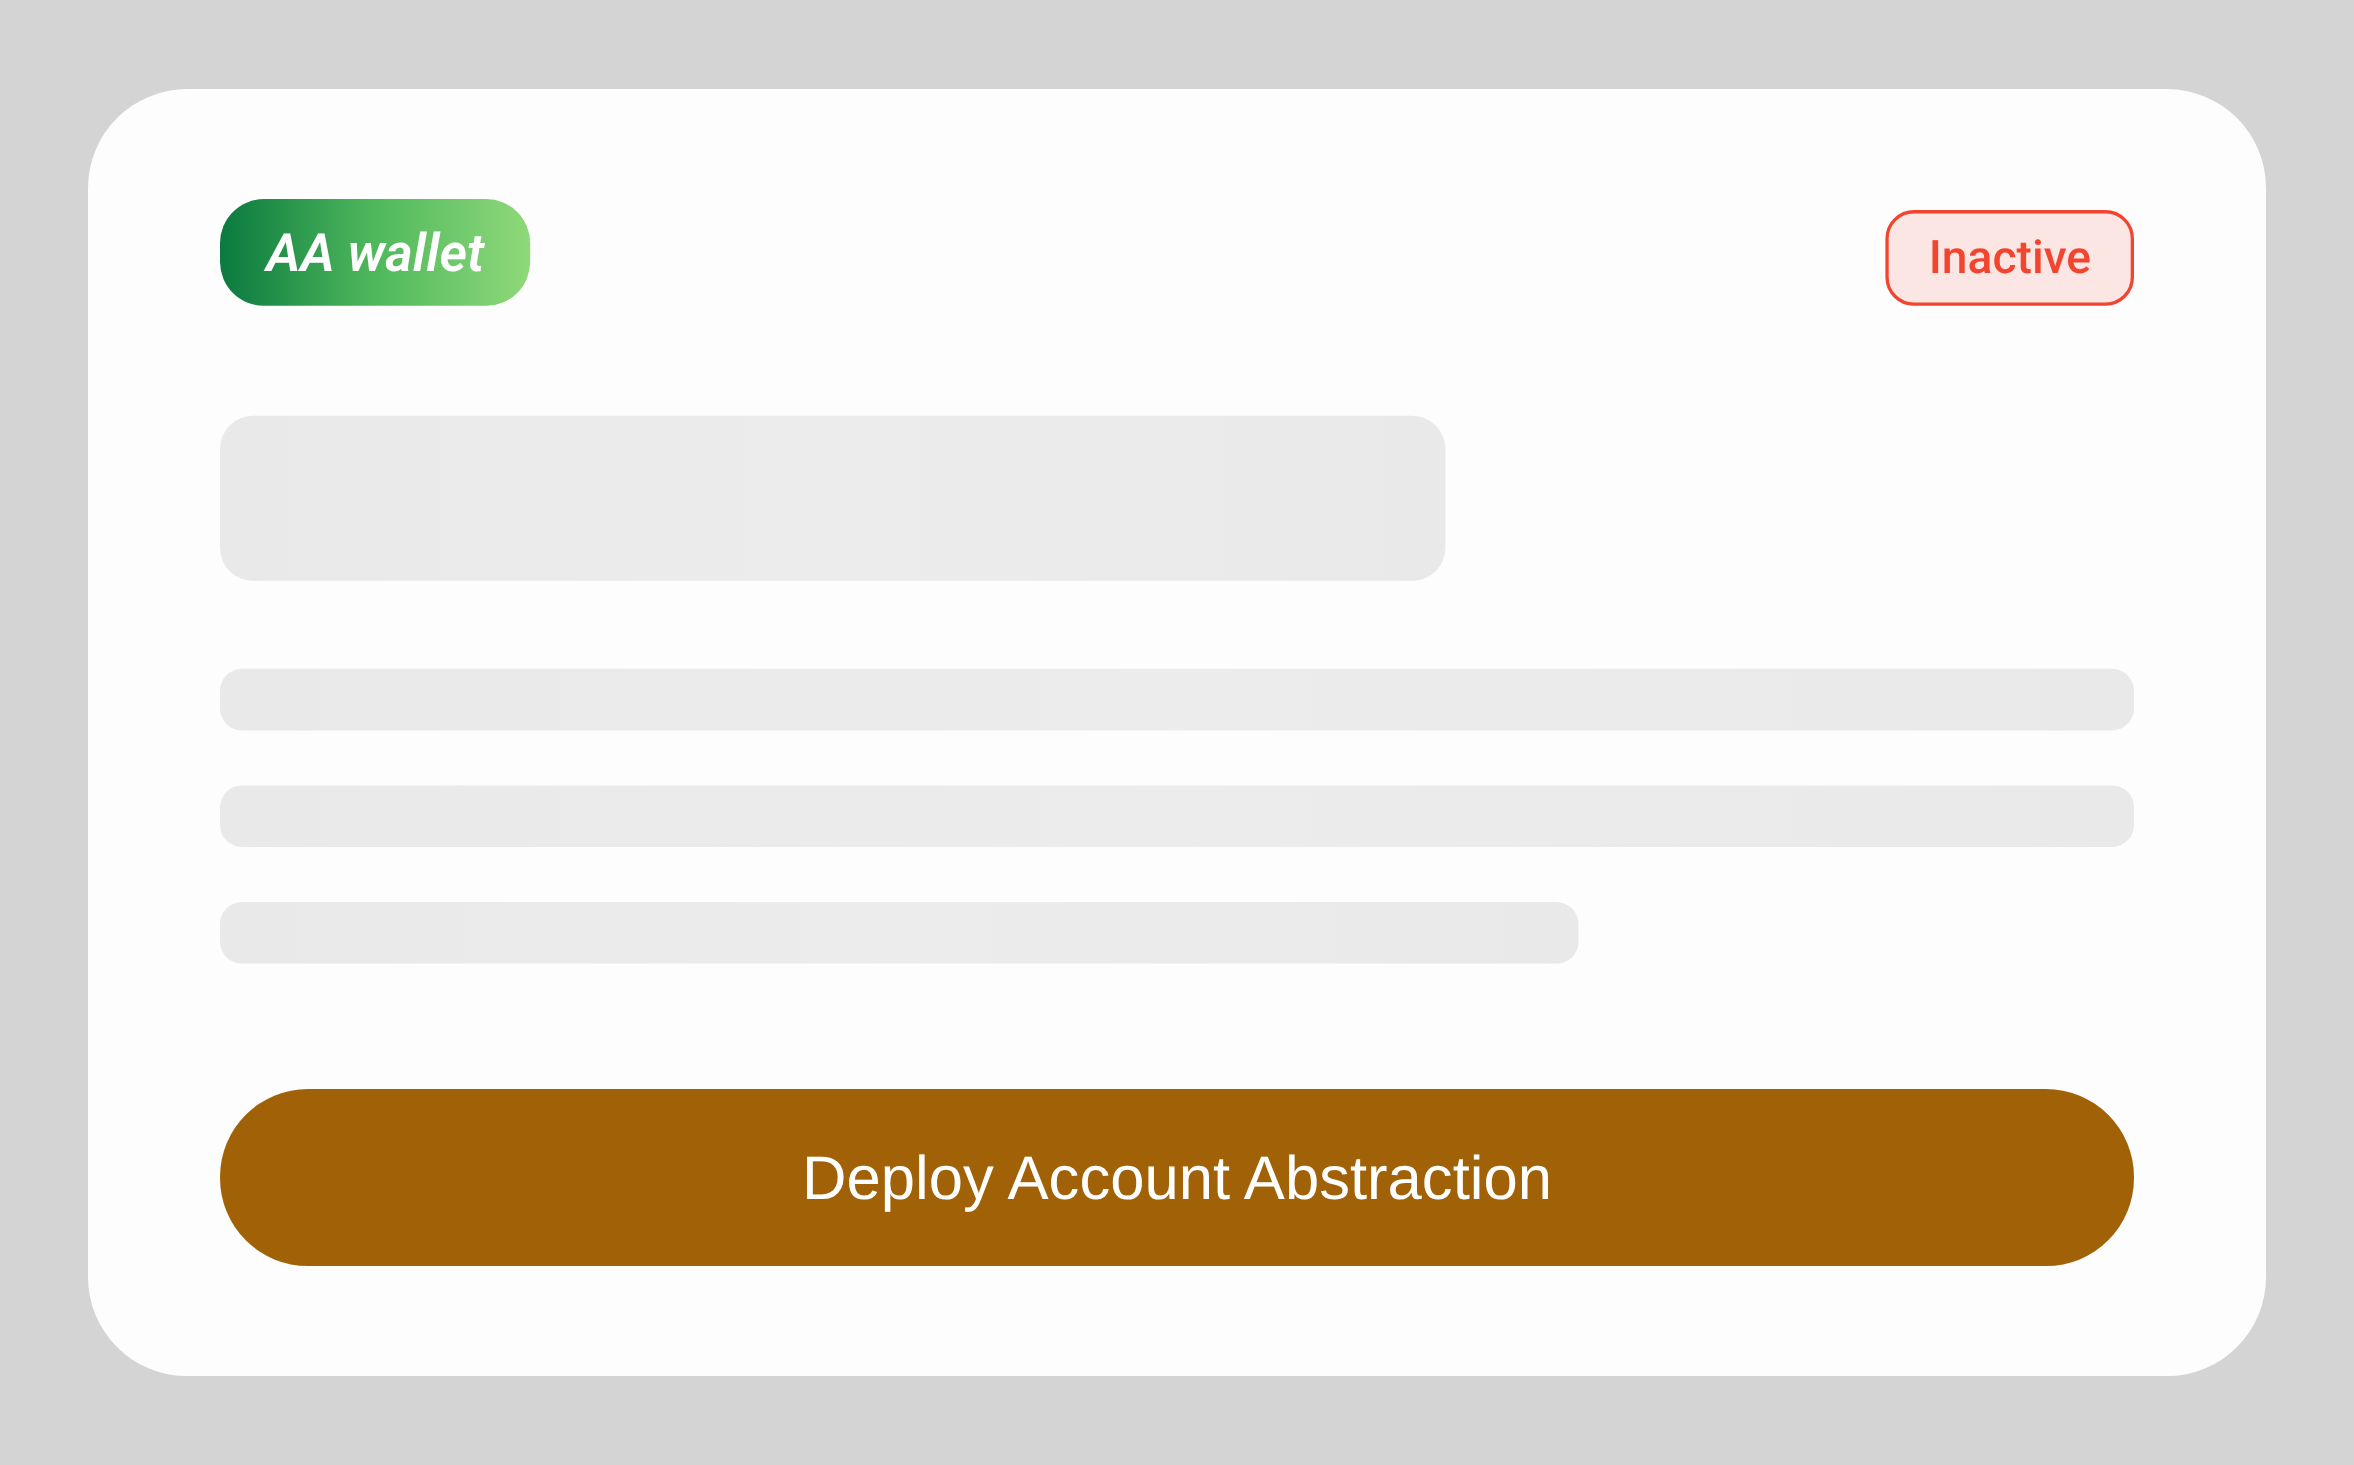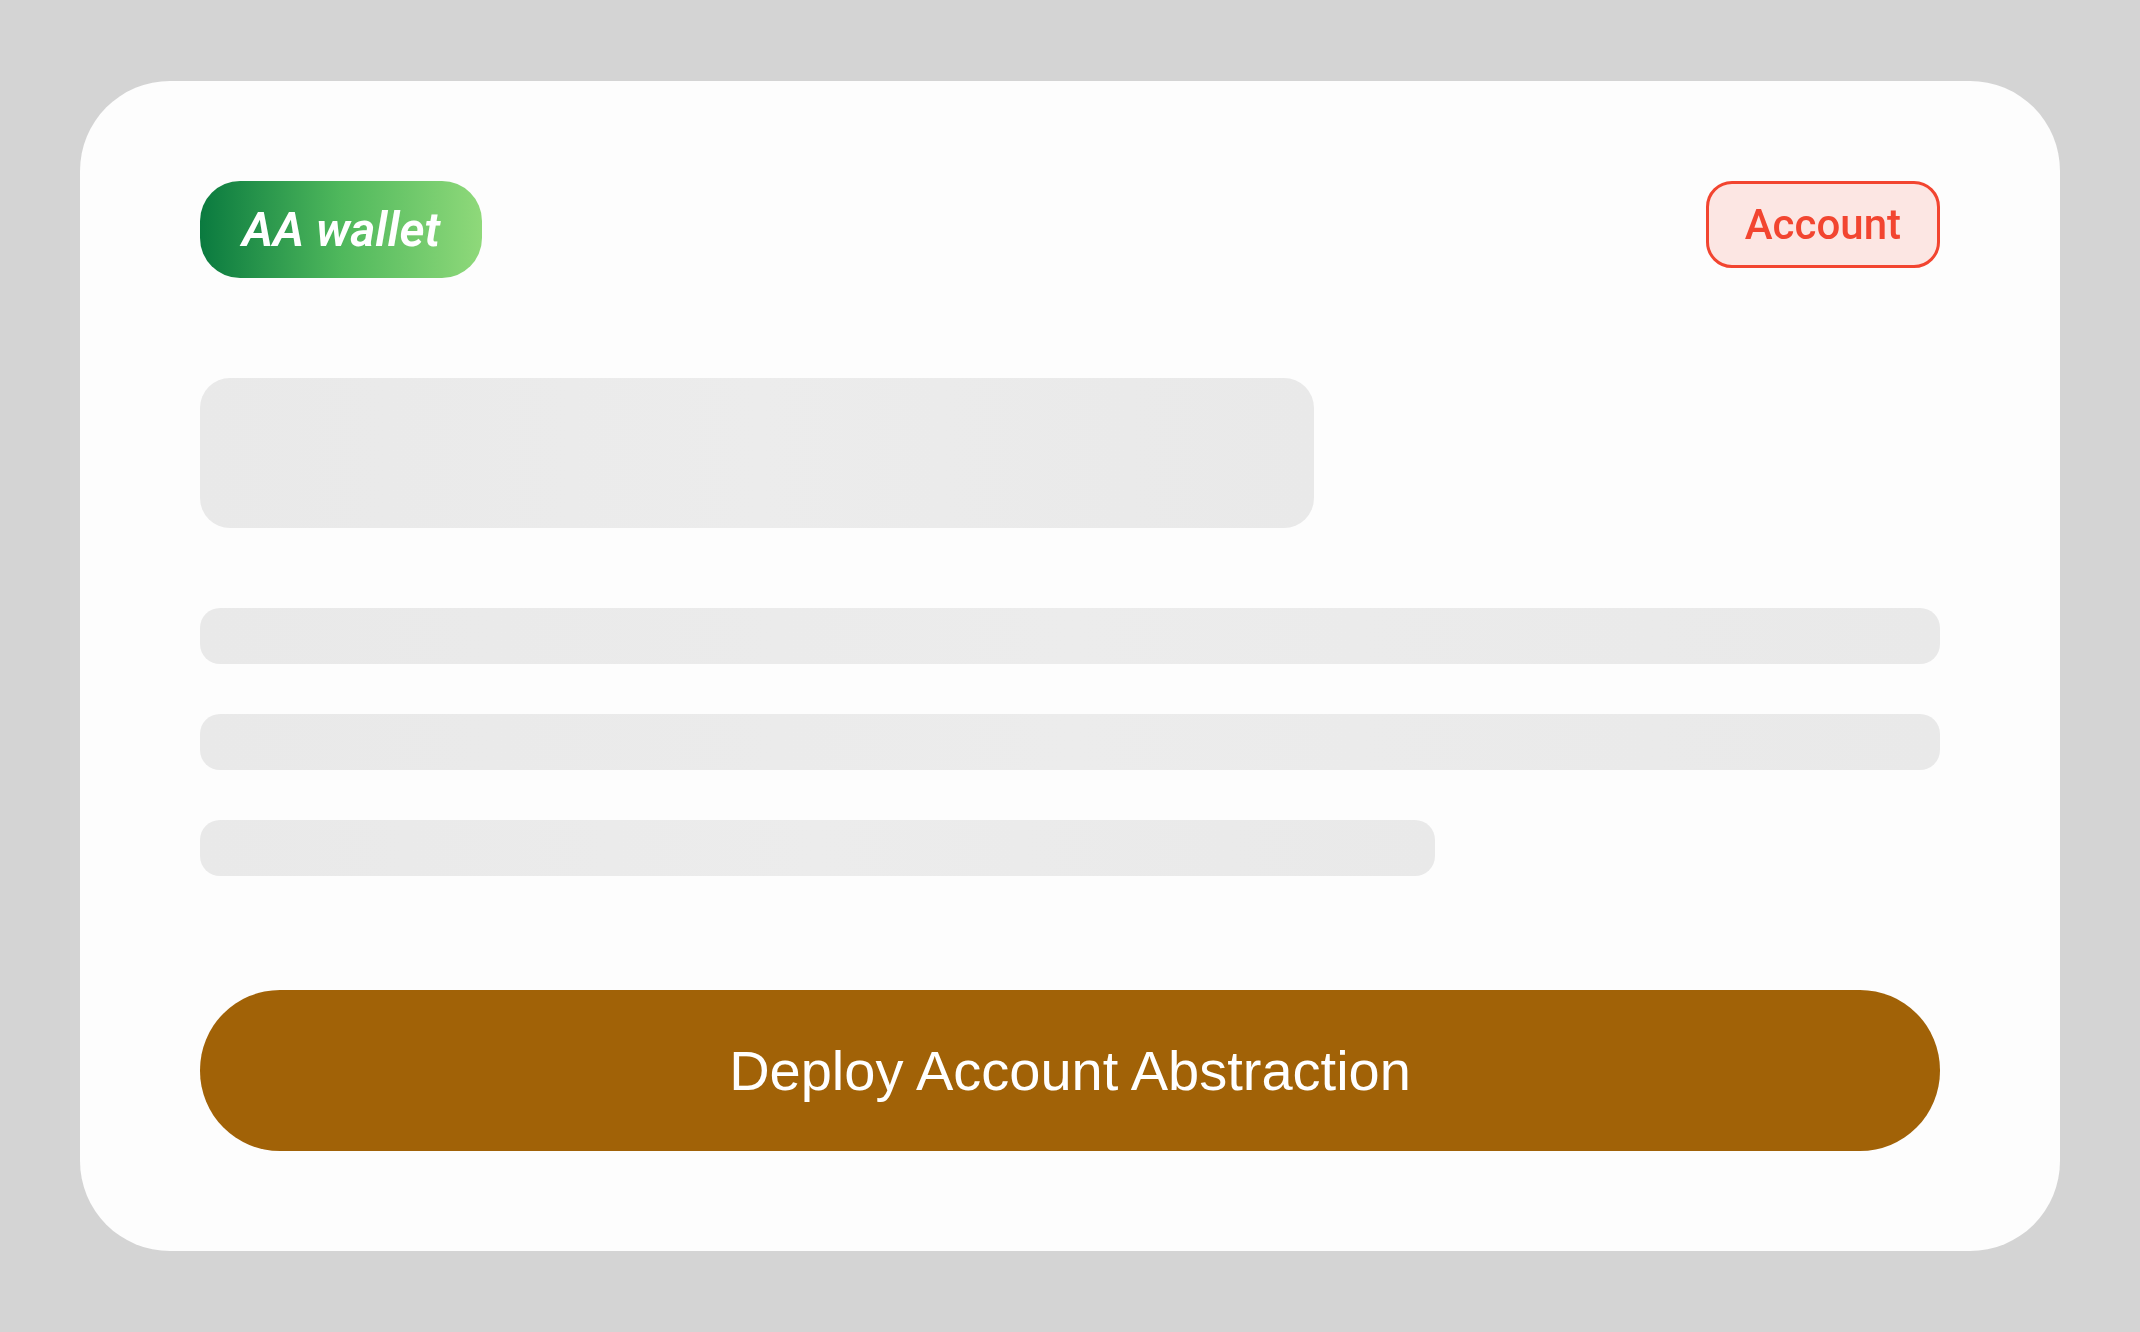--- a/index.html
+++ b/index.html
@@ -24,21 +24,21 @@
       width: 1980px;
       height: 1170px;
       padding: 100px 120px;
       display: flex;
       flex-direction: column;
     }
     
     .header {
       display: flex;
       justify-content: space-between;
-      align-items: flex-start;
+      align-items: flex-end;
       margin-bottom: 100px;
     }
     
     .badge-wallet {
       background: linear-gradient(90deg, #0a7a3f 0%, #4fb85c 50%, #8fd97a 100%);
       color: #ffffff;
       font-size: 48px;
       font-weight: 600;
       font-style: italic;
       padding: 20px 42px;
@@ -99,21 +99,21 @@
       width: 100%;
       margin-top: 100px;
     }
   </style>
 </head>
 <body>
 
 <div class="card">
   <div class="header">
     <span class="badge-wallet">AA wallet</span>
-    <span class="badge-status">Account</span>
+    <span class="badge-status">Inactive</span>
   </div>
 
   <div class="skeleton-area">
     <div class="skeleton skeleton-large"></div>
     <div class="skeleton skeleton-line-full"></div>
     <div class="skeleton skeleton-line-full"></div>
     <div class="skeleton skeleton-line-medium"></div>
   </div>
 
   <button class="deploy-button">Deploy Account Abstraction</button>

